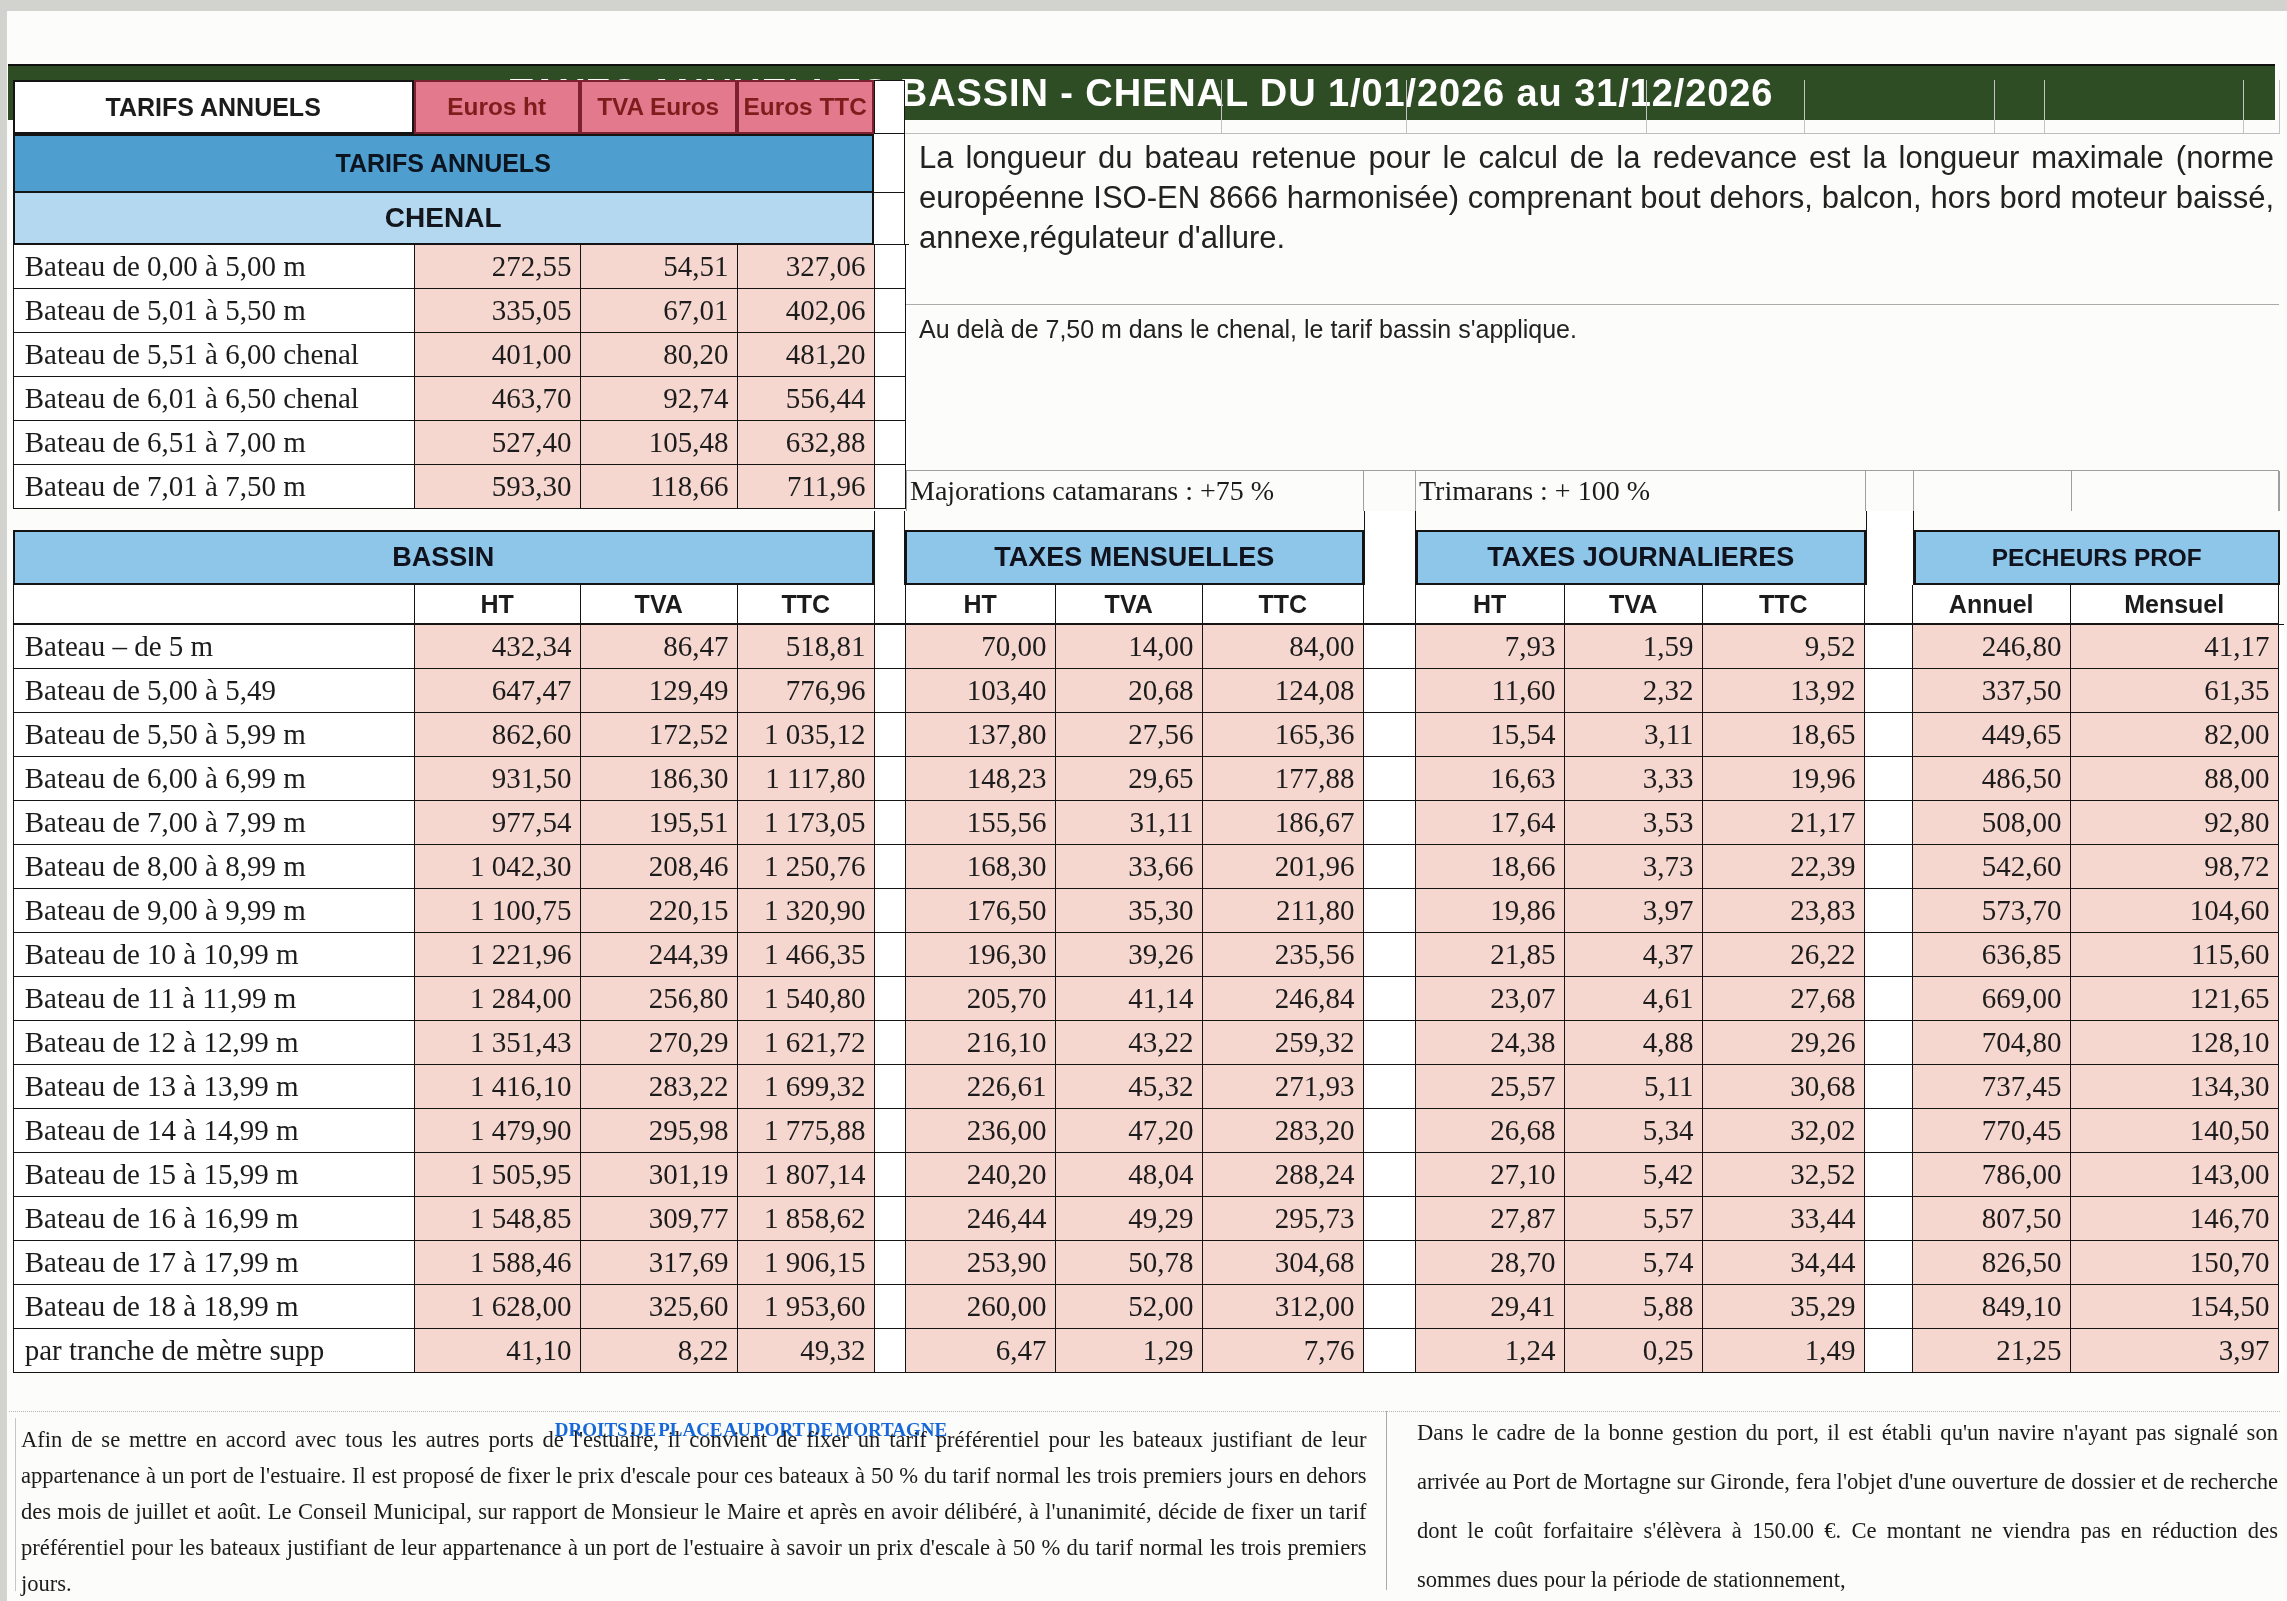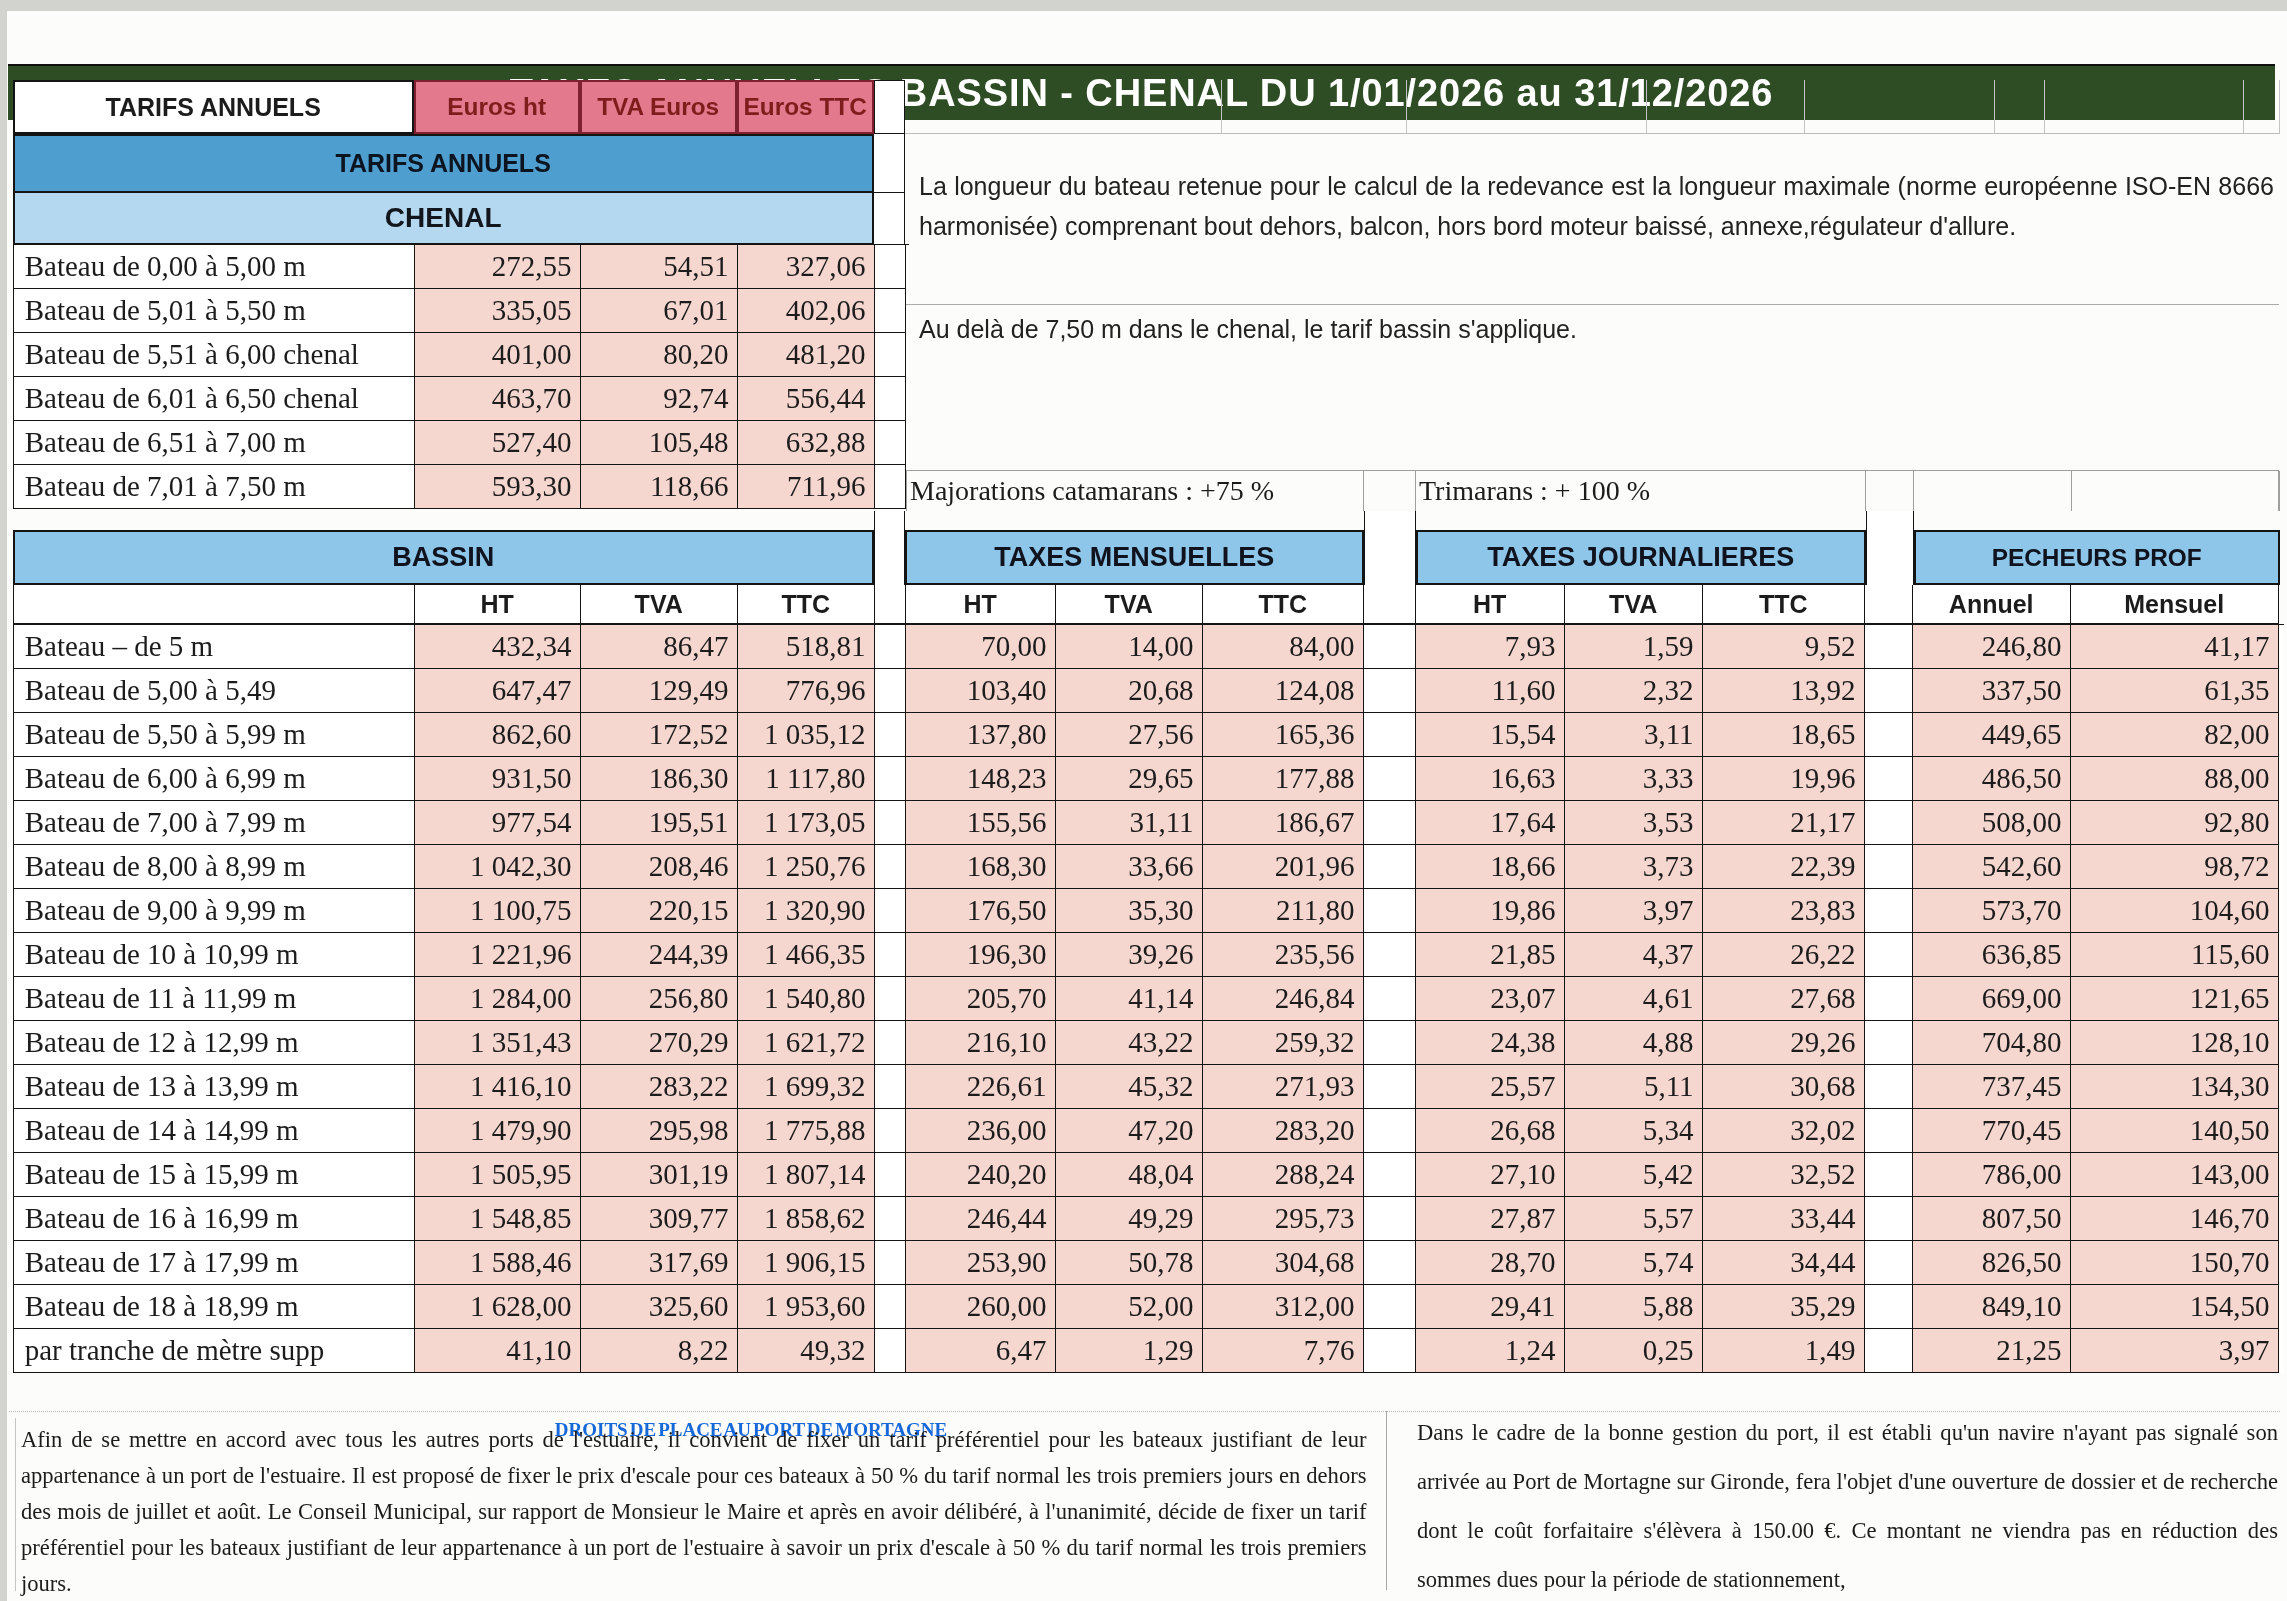--- a/index.html
+++ b/index.html
@@ -92,21 +92,21 @@
   #subhdr-row {
     left:12.7px; top:585px; width:2271px; height:39px;
     display:grid; grid-template-columns:401px 166px 157px 137px 31px 150px 147px 161px 52px 149px 138px 162px 48px 158px 208px;
     border-left:1.8px solid #141414;
   }
   .sh { border-right:1.8px solid #141414; border-bottom:1.8px solid #141414; background:#fff;
         display:flex; align-items:center; justify-content:center; font-weight:bold; font-size:25px; }
   .shg { background:#fff; border-right:1.8px solid #141414; border-bottom:1.8px solid #141414; }
 
   
-  #note-longueur { left:919px; top:138px; width:1355px; font-size:25px; line-height:40px; text-align:justify; color:#222;margin-top:28px; }
+  #note-longueur { left:919px; top:138px; width:1355px; font-size:31px; line-height:40px; text-align:justify; color:#222; }
   #sep-faint { left:906px; top:304px; width:1373px; border-top:0.9px solid #ababab; height:0; }
   #note-audela { left:919px; top:315px; width:1321px; font-size:25px; color:#222; }
   #major-row {
     left:906px; top:470px; width:1373px; height:41px;
     display:grid; grid-template-columns:457px 52px 450px 48px 158px 208px;
     border:0.9px solid #9f9f9f; border-bottom:none;
   }
   #major-row > div { border-right:0.9px solid #9f9f9f; display:flex; align-items:center; }
   .major-txt { padding-left:3px; font-family:"Liberation Serif", serif; font-size:28px; }
 

